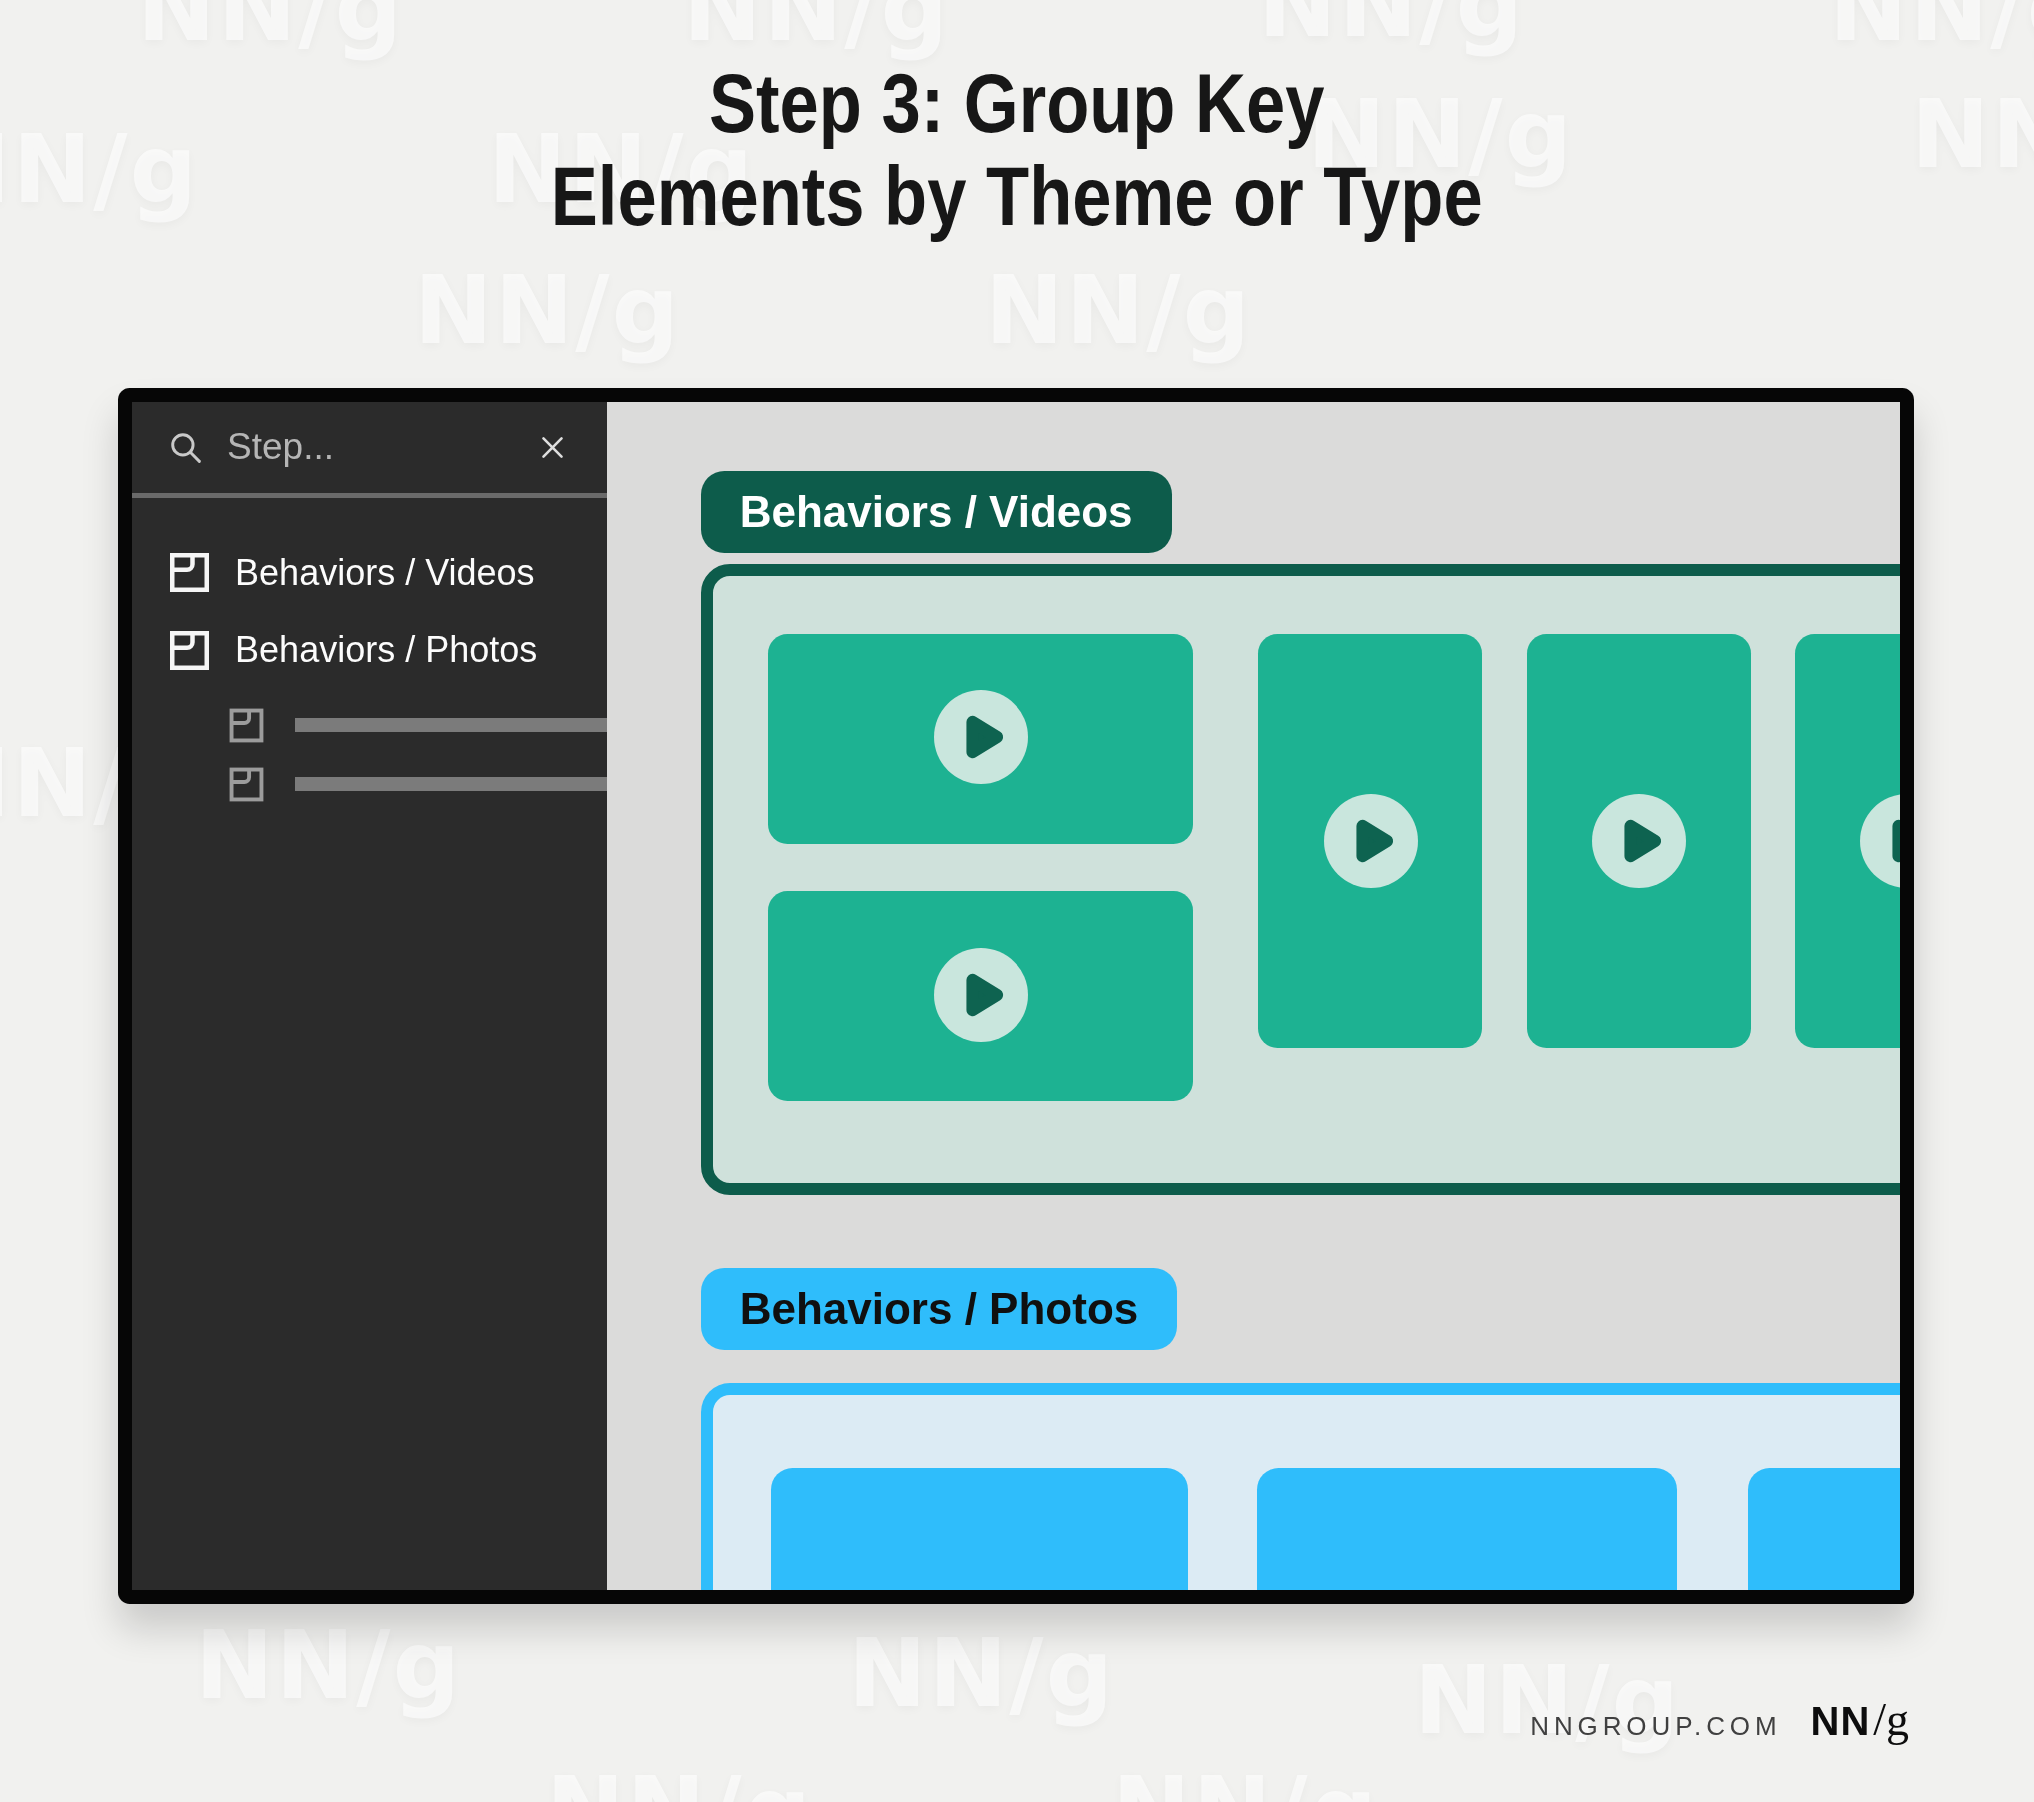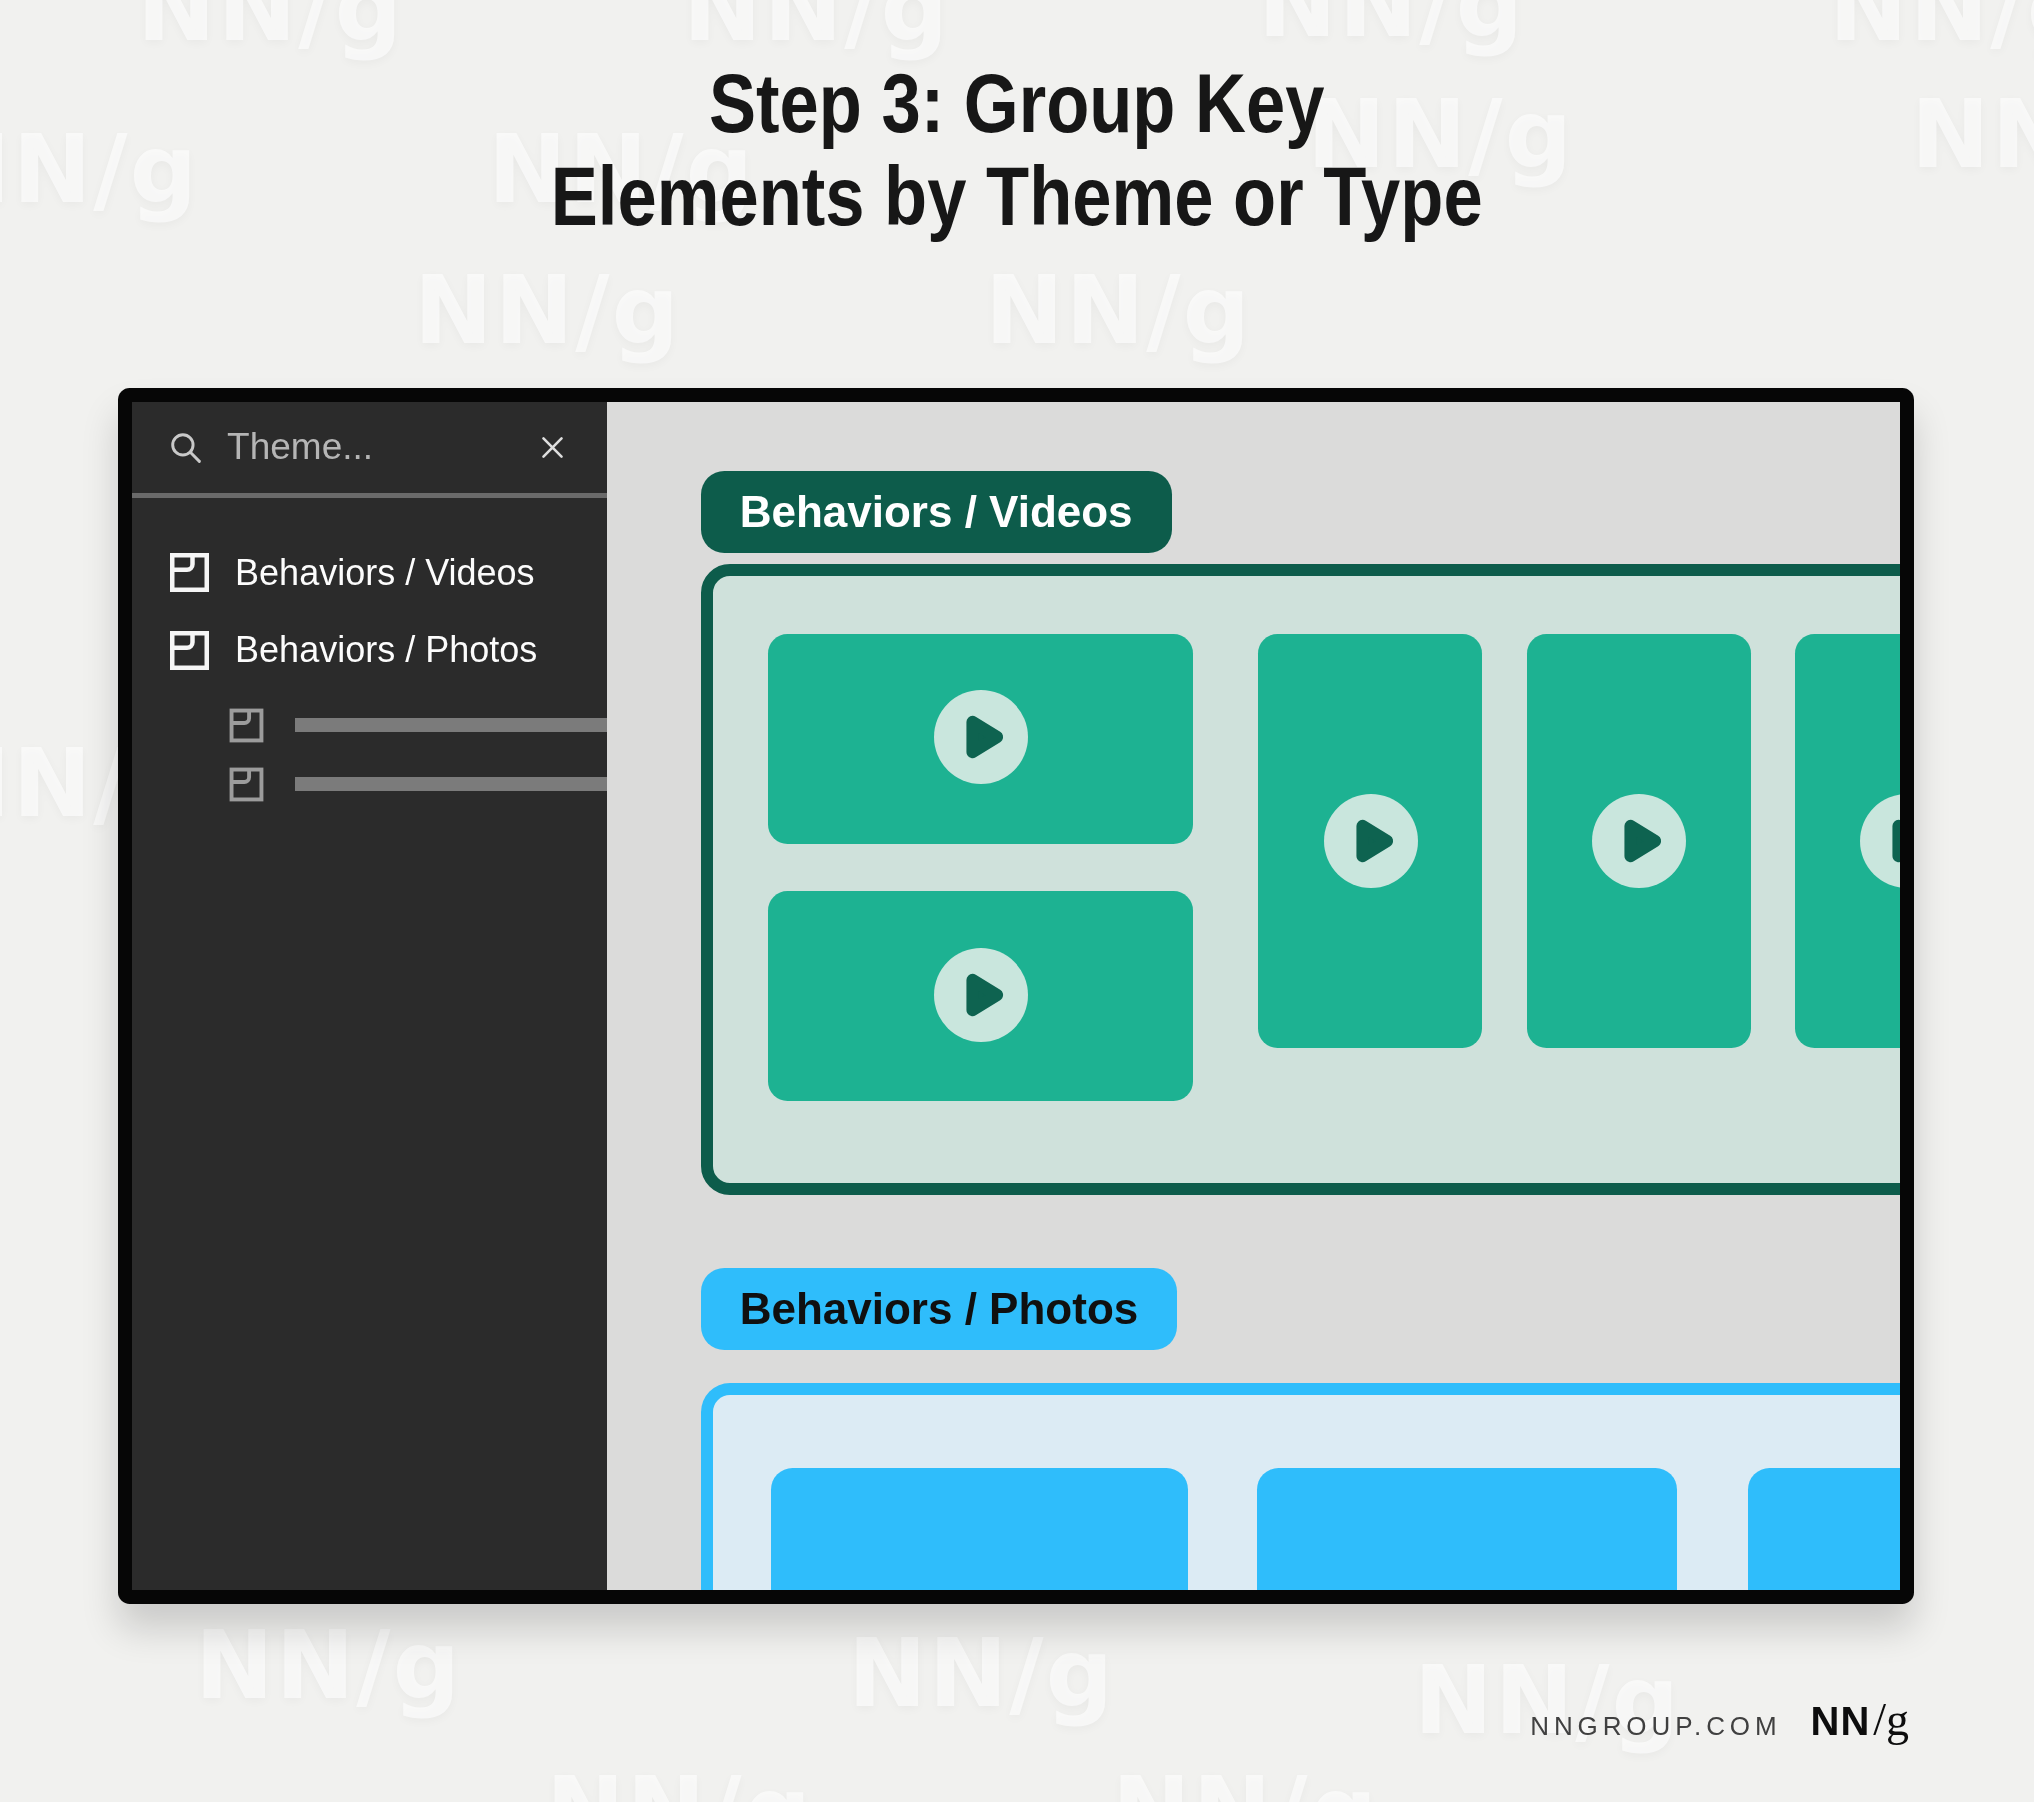--- a/index.html
+++ b/index.html
@@ -204,21 +204,21 @@
 
   <div class="window">
     <div class="window-inner">
 
       <div class="sidebar">
         <div class="search-row">
           <svg width="37" height="37" viewBox="0 0 24 24" fill="none" stroke="#c9c9c9" stroke-width="1.9" stroke-linecap="round">
             <circle cx="10.3" cy="10.3" r="6.6"></circle>
             <path d="M15.3 15.3 L21 21"></path>
           </svg>
-          <span class="find-text">Theme...</span>
+          <span class="find-text">Step...</span>
           <svg width="31" height="31" viewBox="0 0 24 24" fill="none" stroke="#dedede" stroke-width="2" stroke-linecap="round">
             <path d="M5 5 L19 19 M19 5 L5 19"></path>
           </svg>
         </div>
         <div class="sidebar-divider"></div>
         <div class="nav">
 
           <div class="nav-item">
             <svg viewBox="0 0 24 24" fill="none" stroke="#f5f5f5" stroke-width="2.4" stroke-linejoin="miter">
               <rect x="2.8" y="2.8" width="18.4" height="18.4"></rect>

